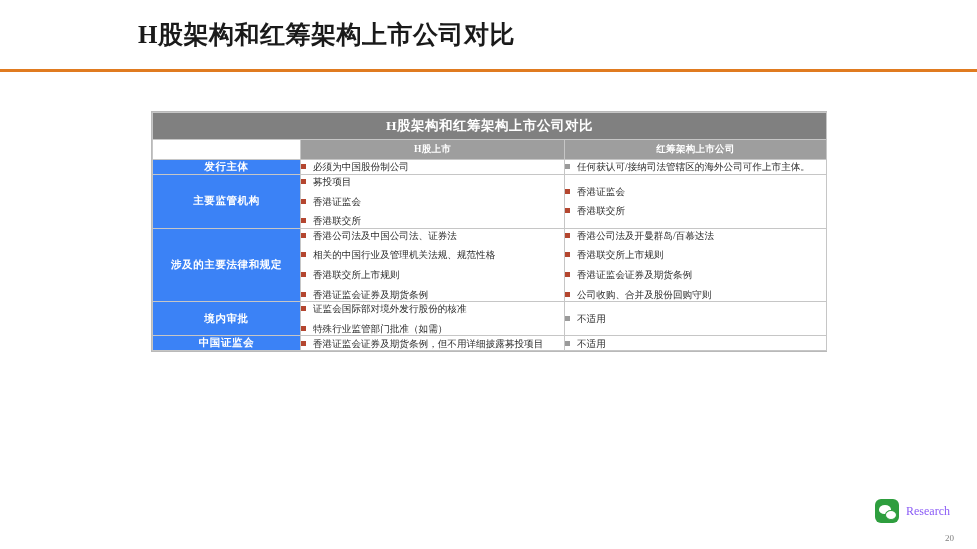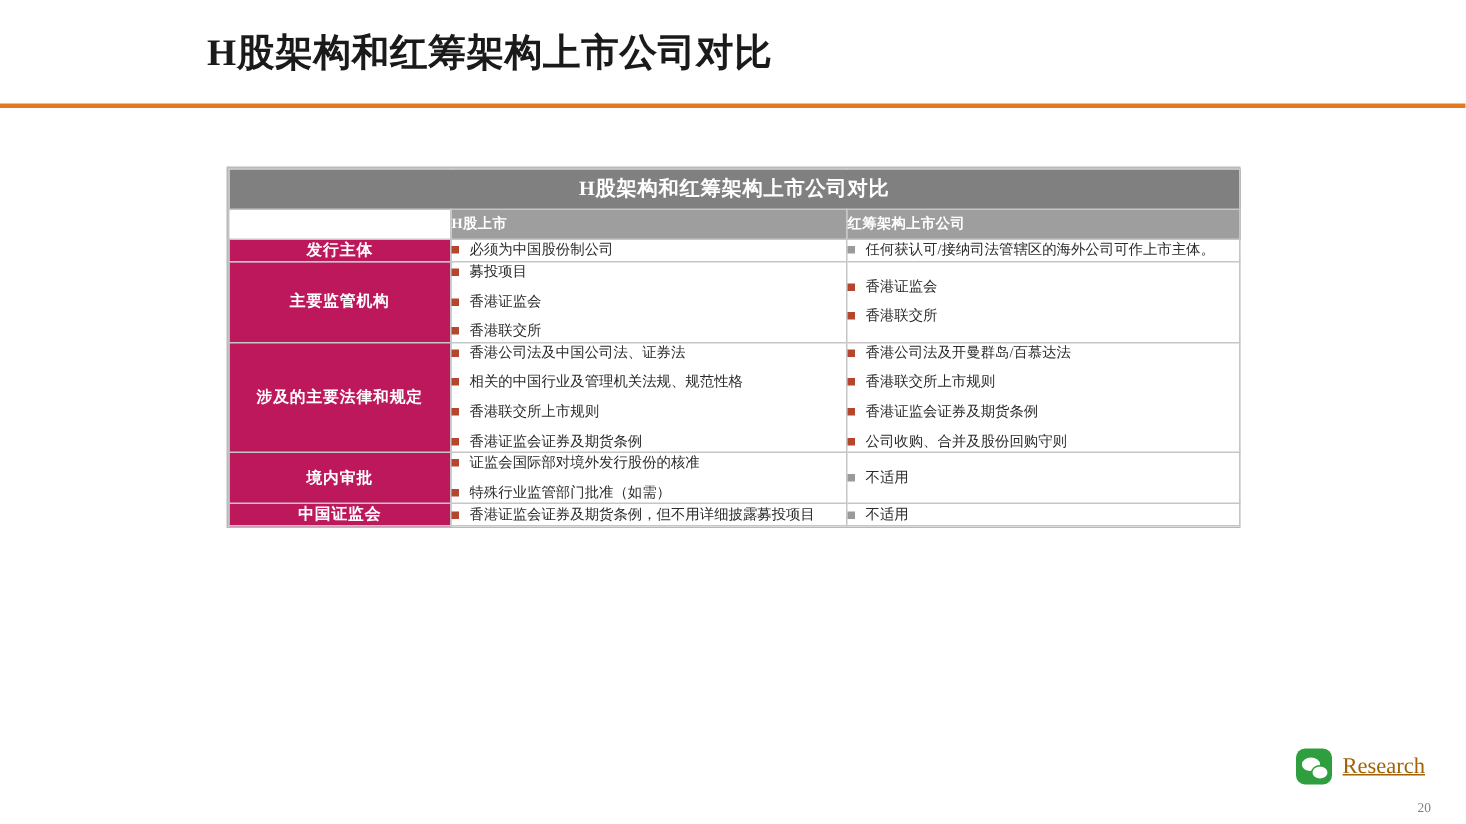--- a/index.html
+++ b/index.html
@@ -70,26 +70,27 @@
   }
   .col-blank {
     background: #ffffff;
     width: 148px;
   }
   .hdr-cell {
     background: #9e9e9e;
     color: #ffffff;
     font-size: 9.5px;
     font-weight: bold;
+    text-align: center;
     height: 19px;
     letter-spacing: 0.3px;
     font-family: Liberation Serif, serif;
   }
   .row-label {
-    background: #be185d;
+    background: #3b82f6;
     color: #ffffff;
     font-size: 10.5px;
     font-weight: bold;
     text-align: center;
     letter-spacing: 0.6px;
     width: 148px;
   }
   .cell {
     background: #ffffff;
     padding: 9px 10px 9px 11px;
@@ -152,24 +153,23 @@
     position: absolute;
     left: 10px;
     top: 11px;
     width: 10px;
     height: 8px;
     background: #ffffff;
     border-radius: 50%;
     border: 1px solid #2e9e3e;
   }
   .footer-text {
-    font-size: 15px;
-    color: #a16207;
+    font-size: 12px;
+    color: #8b5cf6;
     font-family: "Liberation Serif", serif;
-    text-decoration: underline;
   }
   .page-num {
     position: absolute;
     right: 14px;
     bottom: 6px;
     font-size: 9px;
     color: #808080;
     font-family: Liberation Serif, serif;
   }
 </style>

